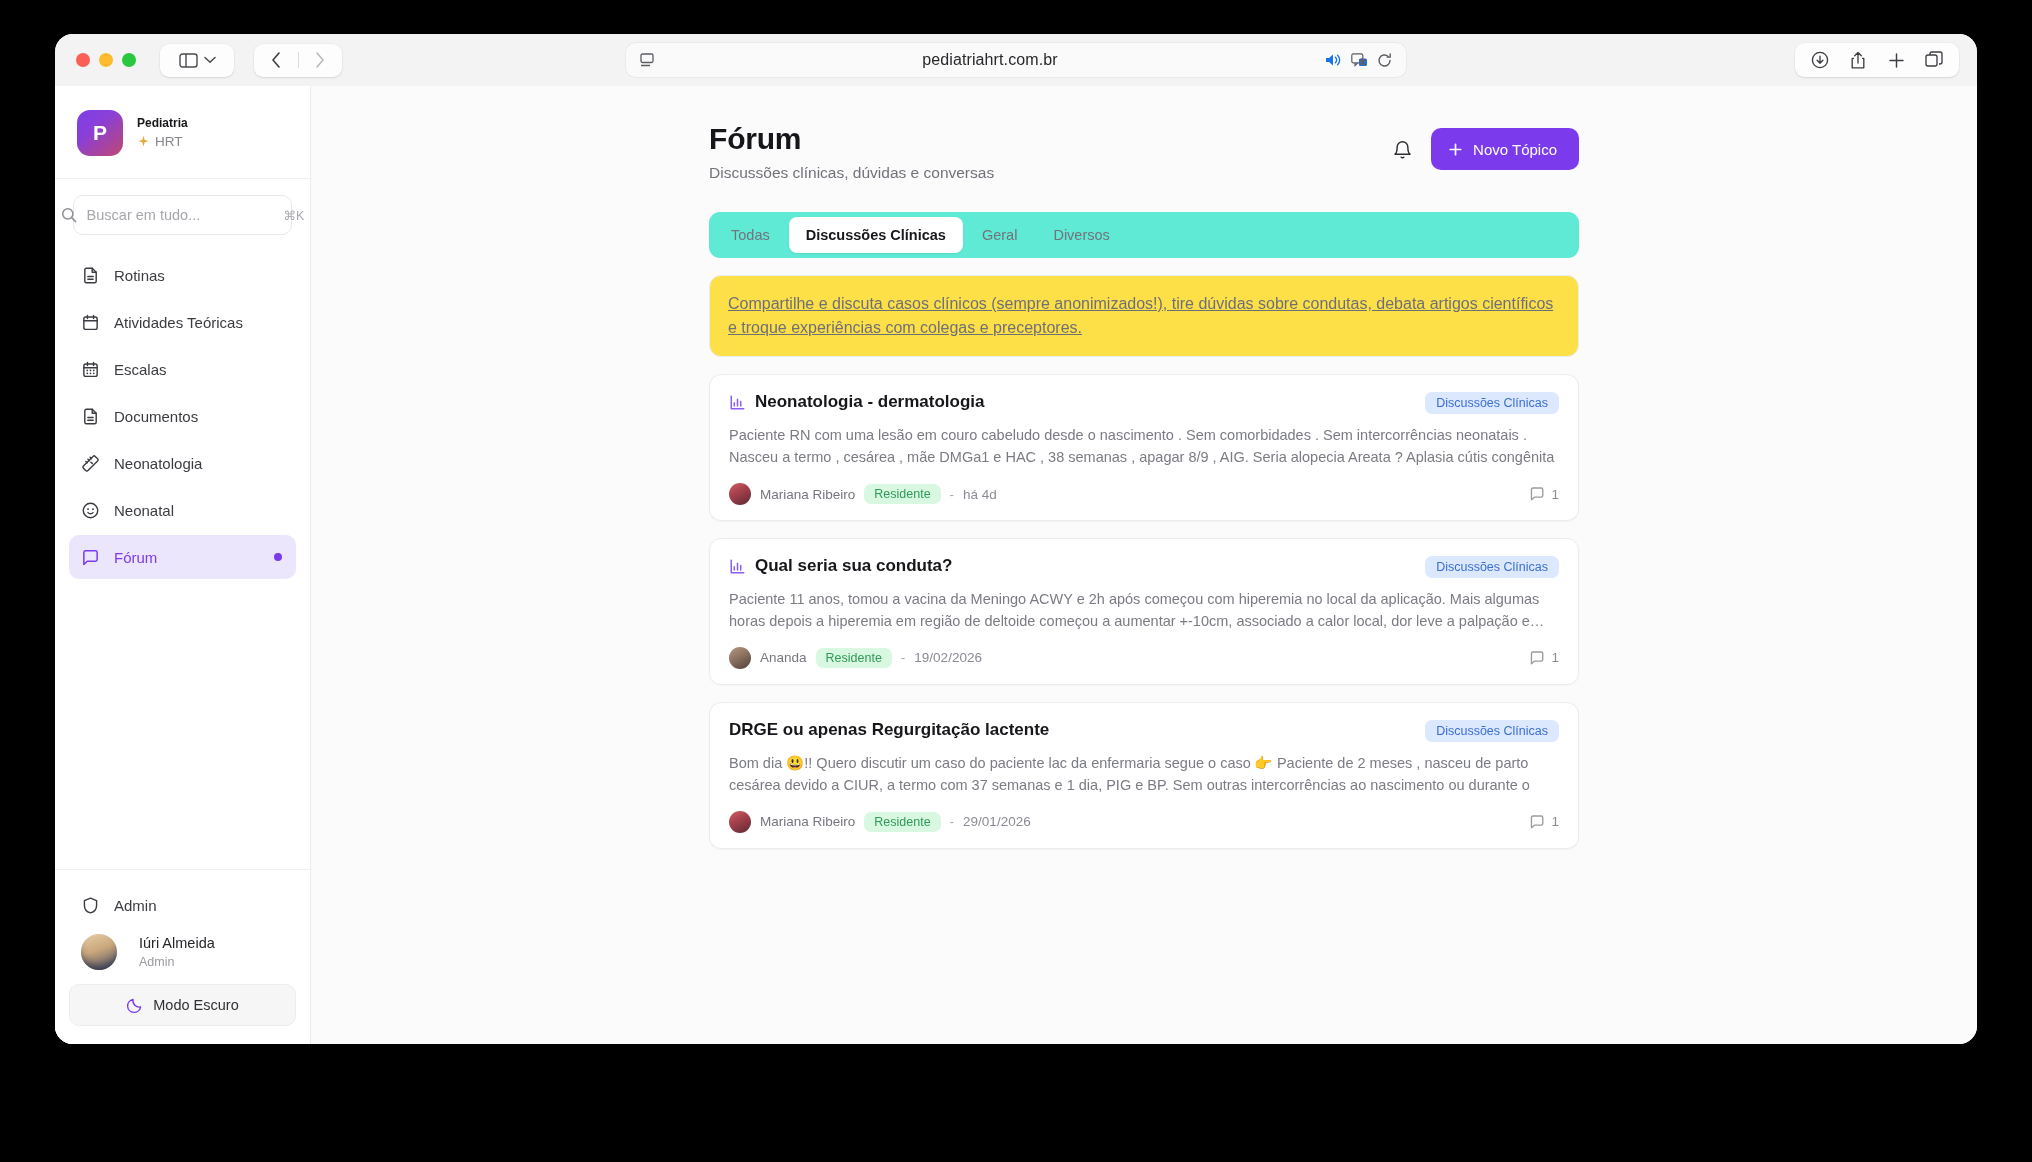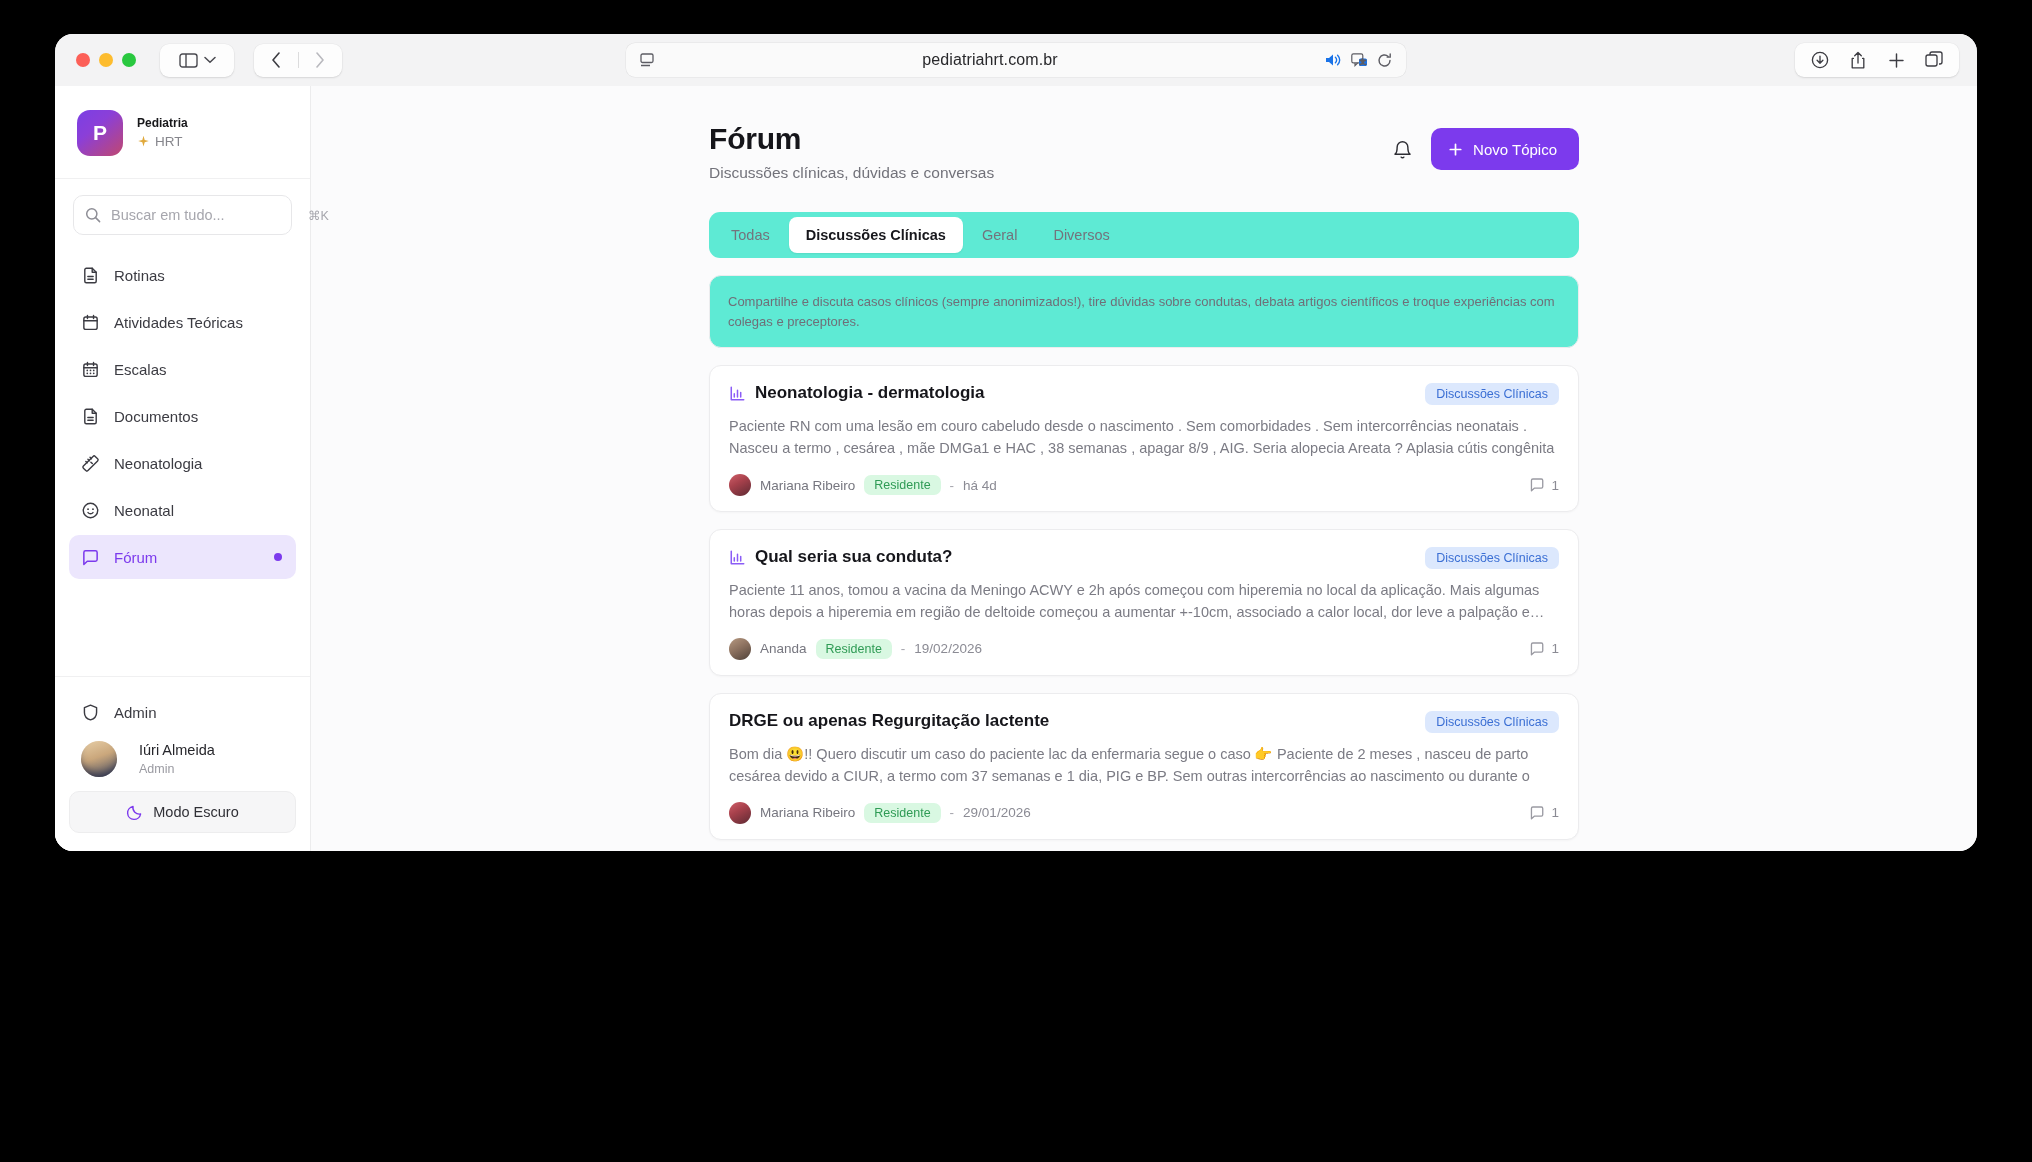--- a/index.html
+++ b/index.html
@@ -7,21 +7,21 @@
     width: 2032px; height: 1162px;
     background: #000;
     font-family: "Liberation Sans", sans-serif;
     overflow: hidden;
   }
 
   
   .window {
     position: absolute;
     left: 55px; top: 34px;
-    width: 1922px; height: 817px;
+    width: 1922px; height: 1010px;
     background: #fbfbfc;
     border-radius: 18px;
     overflow: hidden;
     box-shadow: 0 22px 60px rgba(0,0,0,.45);
   }
   .chrome {
     position: relative;
     height: 52px;
     background: #f3f3f4;
     display: flex; align-items: center;
@@ -87,20 +87,21 @@
     display: flex; align-items: center; justify-content: center;
   }
   .brand-name { font-size: 12px; font-weight: bold; color: #17171a; line-height: 1.15; }
   .brand-sub { font-size: 13.5px; color: #86868c; display: flex; align-items: center; gap: 5px; margin-top: 3px; }
 
   .search-wrap { padding: 16px 18px 8px 18px; }
   .search {
     height: 40px; border: 1px solid #e7e7e9; border-radius: 10px;
     display: flex; align-items: center; gap: 10px; padding: 0 11px;
     background: #fff;
+    justify-content: center;
   }
   .search input {
     border: 0; outline: 0; flex: 1;
     font-family: inherit; font-size: 14.5px; color: #3a3a40; background: transparent;
   }
   .search input::placeholder { color: #a6a6ad; }
   .kbd { font-size: 12.5px; color: #a6a6ad; }
 
   .nav { padding: 10px 14px 0 14px; flex: 1; }
   .nav-item {
@@ -165,22 +166,22 @@
     display: flex; align-items: center;
     font-size: 14.5px; color: #73737c;
   }
   .tab.active {
     background: #fff; color: #17171c; font-weight: bold;
     box-shadow: 0 1px 2px rgba(0,0,0,.07);
   }
 
   .notice {
     margin-top: 17px; border: 1px solid #ececee; border-radius: 12px;
-    background: #5eead4; padding: 16px 18px;
-    font-size: 13px; color: #6f6f78; line-height: 1.5;
+    background: #fde047; padding: 16px 18px;
+    font-size: 16px; color: #6f6f78; line-height: 1.5; text-decoration: underline;
   }
 
   .card {
     margin-top: 17px; border: 1px solid #ececee; border-radius: 12px;
     background: #fff; padding: 17px 19px 15px 19px;
     box-shadow: 0 1px 2px rgba(0,0,0,.03);
   }
   .card-top { display: flex; align-items: flex-start; justify-content: space-between; gap: 16px; }
   .card-title {
     display: flex; align-items: center; gap: 9px;

